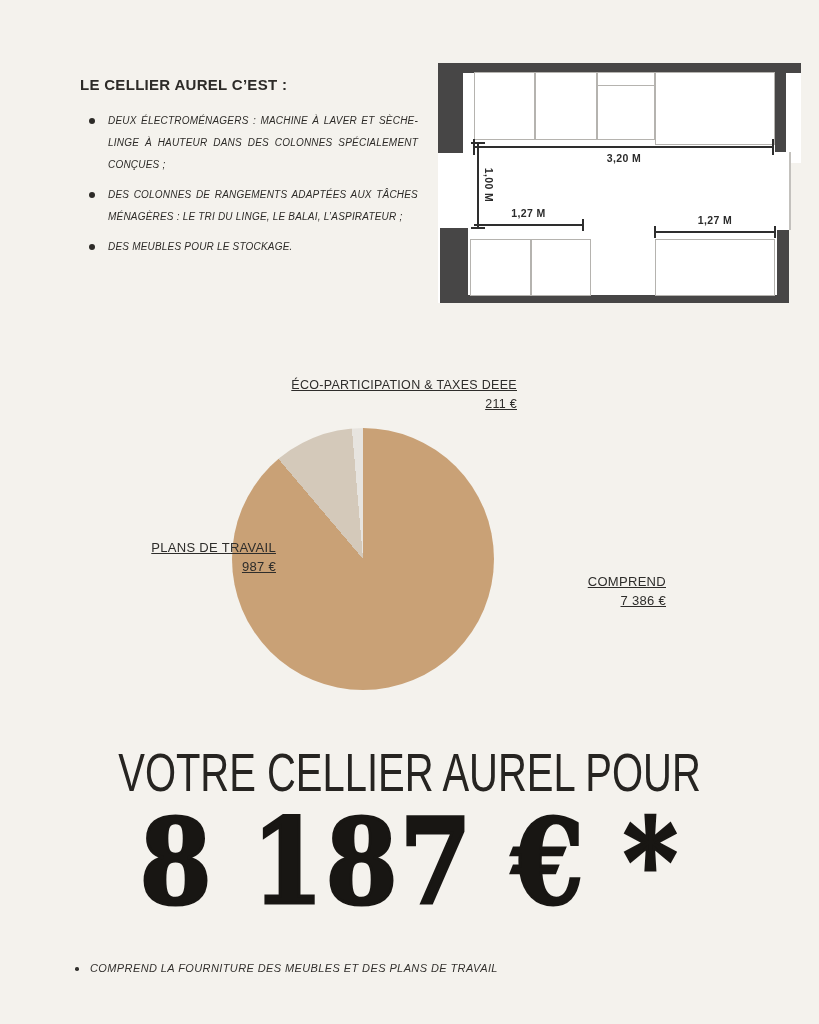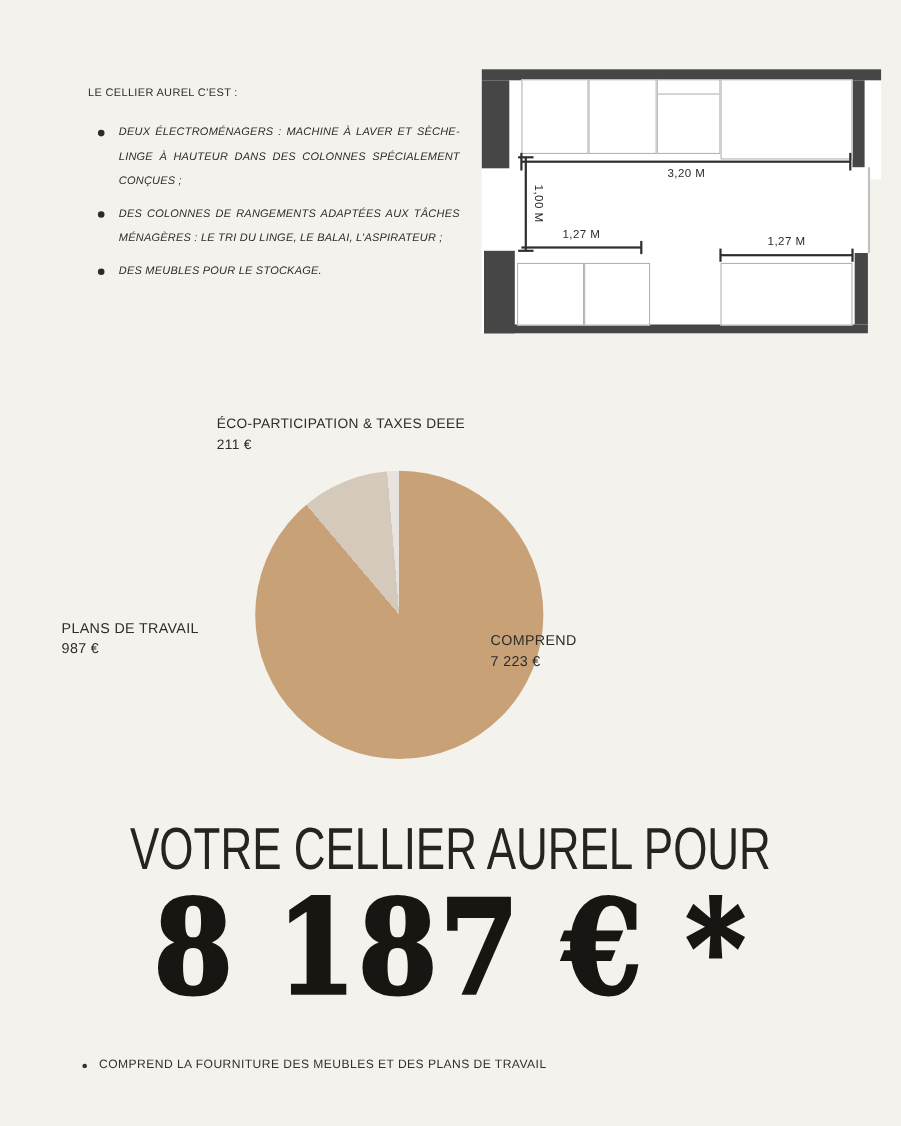--- a/index.html
+++ b/index.html
@@ -4,34 +4,34 @@
 <style>
   html,body{margin:0;padding:0;}
   body{
     width:819px;height:1024px;position:relative;overflow:hidden;
     background:#f4f2ed;
     font-family:"Liberation Sans",sans-serif;
     color:#2d2b28;
   }
   
   .intro{position:absolute;left:80px;top:74px;width:338px;}
-  .intro-title{font-size:10px;letter-spacing:.3px;line-height:22px;margin:0 0 14px 0;font-weight:400;}
+  .intro-title{font-size:15px;letter-spacing:.3px;line-height:22px;margin:0 0 14px 0;font-weight:700;}
   .intro ul{margin:0;padding:0;list-style:none;}
   .intro li{
     position:relative;padding-left:28px;margin:0 0 8px 0;
     font-size:10px;letter-spacing:.2px;line-height:22px;
     text-align:justify;
     font-style:italic;
   }
   .intro li::before{
     content:"";position:absolute;left:9px;top:8px;width:6px;height:6px;border-radius:50%;
     background:#2d2b28;
   }
   
-  .plan{position:absolute;left:438px;top:63px;width:363px;height:240px;}
+  .plan{position:absolute;left:438px;top:63px;width:363px;height:240px;font-weight:bold;}
   .plan .floor{position:absolute;left:0;top:0;width:351px;height:240px;background:#ffffff;}
   .plan .floor-right{position:absolute;left:348px;top:0;width:15px;height:100px;background:#ffffff;}
   .wall{position:absolute;background:#474646;}
   .w-top{left:0;top:0;width:363px;height:10px;}
   .w-left-up{left:0;top:10px;width:25px;height:80px;}
   .w-left-low{left:2px;top:165px;width:28px;height:75px;}
   .w-bottom{left:2px;top:232px;width:349px;height:8px;}
   .w-right-up{left:337px;top:10px;width:11px;height:79px;}
   .w-right-low{left:339px;top:167px;width:12px;height:65px;}
   .cab{position:absolute;background:#ffffff;border:1px solid #b5b3af;box-sizing:border-box;}
@@ -41,23 +41,23 @@
   .dim-label{
     position:absolute;font-size:10.5px;letter-spacing:.4px;color:#2b2b2b;
     text-align:center;white-space:nowrap;
   }
   .dim-label-v{
     position:absolute;left:51px;top:122px;font-size:10.5px;letter-spacing:.4px;color:#2b2b2b;
     white-space:nowrap;transform:translate(-50%,-50%) rotate(90deg);
   }
   
   .pie{position:absolute;left:232px;top:428px;width:262px;height:262px;border-radius:50%;}
-  .pie-label{position:absolute;text-align:left;font-size:13px;letter-spacing:.3px;line-height:19px;color:#2e2d2b;}
+  .pie-label{position:absolute;text-align:right;font-size:13px;letter-spacing:.3px;line-height:19px;color:#2e2d2b;text-decoration:underline;}
   .pie-label-eco{left:197px;top:376px;width:320px;font-size:12.5px;}
-  .pie-label-plans{left:56px;top:538px;width:220px;margin-top:23px;}
+  .pie-label-plans{left:56px;top:538px;width:220px;}
   .pie-label-meubles{left:446px;top:572px;width:220px;}
   
   .summary-heading{
     position:absolute;left:0;top:745px;width:819px;text-align:center;
     font-size:54px;line-height:54px;font-weight:500;letter-spacing:0;
     transform:scaleX(.74);transform-origin:50% 50%;
     color:#262421;white-space:nowrap;
   }
   .price{
     position:absolute;left:0;top:803px;width:819px;text-align:center;
@@ -67,21 +67,21 @@
     transform:scaleX(.88);transform-origin:50% 50%;white-space:nowrap;
   }
   
   .footnote{
     position:absolute;left:75px;top:962px;width:600px;
     font-size:11px;letter-spacing:.4px;color:#33312e;
   }
   .footnote::before{
     content:"";position:absolute;left:0;top:5px;width:3.5px;height:3.5px;border-radius:50%;background:#33312e;
   }
-  .footnote span{padding-left:15px;display:inline-block;}
+  .footnote span{padding-left:15px;display:inline-block;font-style:italic;}
 </style>
 </head>
 <body style="background: rgb(244, 242, 237);">
 
 <section class="intro">
   <p class="intro-title">LE CELLIER AUREL C’EST :</p>
   <ul>
     <li>DEUX ÉLECTROMÉNAGERS : MACHINE À LAVER ET SÈCHE-LINGE À HAUTEUR DANS DES COLONNES SPÉCIALEMENT CONÇUES ;</li>
     <li>DES COLONNES DE RANGEMENTS ADAPTÉES AUX TÂCHES MÉNAGÈRES : LE TRI DU LINGE, LE BALAI, L’ASPIRATEUR ;</li>
     <li>DES MEUBLES POUR LE STOCKAGE.</li>
@@ -136,21 +136,21 @@
 <div class="pie-label pie-label-eco">
   <div>ÉCO-PARTICIPATION &amp; TAXES DEEE</div>
   <div>211 €</div>
 </div>
 <div class="pie-label pie-label-plans">
   <div>PLANS DE TRAVAIL</div>
   <div>987 €</div>
 </div>
 <div class="pie-label pie-label-meubles">
   <div>COMPREND</div>
-  <div>7 223 €</div>
+  <div>7 386 €</div>
 </div>
 
 <div class="summary-heading">VOTRE CELLIER AUREL POUR</div>
 <div class="price">8 187 € *</div>
 
 <div class="footnote">
   <span>COMPREND LA FOURNITURE DES MEUBLES ET DES PLANS DE TRAVAIL</span>
 </div>
 
 </body></html>

